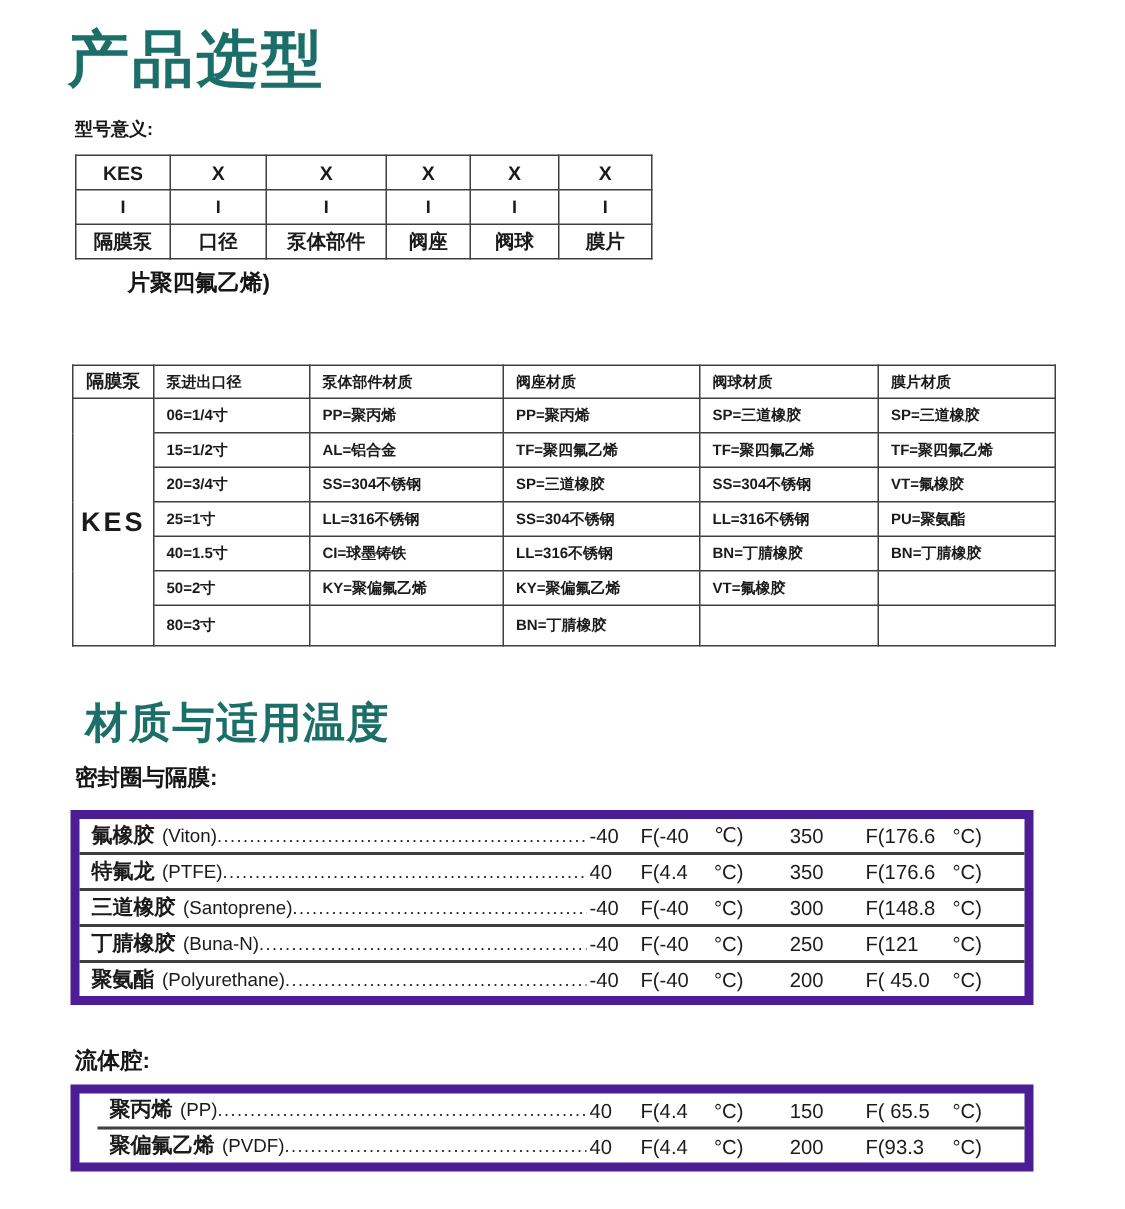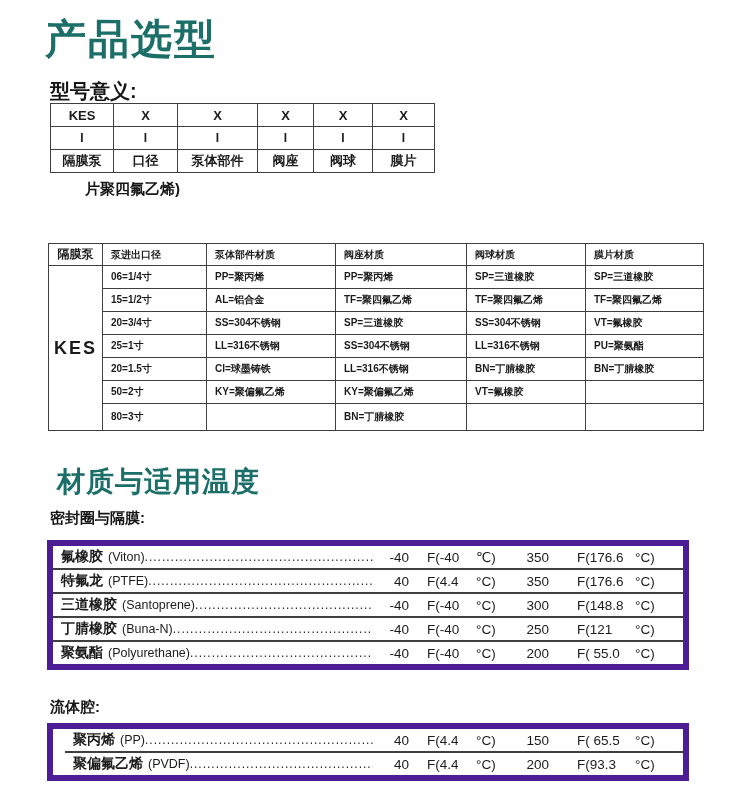--- a/index.html
+++ b/index.html
@@ -3,21 +3,21 @@
 <meta charset="utf-8">
 <style>
   html,body{margin:0;padding:0;background:#ffffff;}
   .page{
     position:relative;width:750px;height:806px;background:#ffffff;overflow:hidden;
     font-family:"Liberation Sans","DejaVu Sans",sans-serif;color:#1b1b1b;
   }
   .abs{position:absolute;}
   .h1{left:45px;top:12px;font-size:41px;font-weight:700;color:#1B6F68;letter-spacing:2px;margin:0;}
   .h2{left:57px;top:463px;font-size:28px;font-weight:700;color:#1B6F68;letter-spacing:1px;margin:0;}
-  .lbl{font-size:20px;font-weight:700;color:#161616;}
+  .lbl{font-size:12px;font-weight:700;color:#161616;}
   .lbl1{left:50px;top:78px;}
   .lbl2{left:50px;top:509px;font-size:15px;}
   .lbl3{left:50px;top:698px;font-size:15px;}
 
   table{border-collapse:collapse;table-layout:fixed;}
   td{border:1px solid #3f3f3f;overflow:hidden;white-space:nowrap;}
 
   
   .t1{left:50px;top:103px;}
   .t1 td{height:22px;text-align:center;font-size:13px;font-weight:600;padding:0;}
@@ -33,22 +33,22 @@
 
   
   .trows{left:47px;width:642px;border:6px solid #4c1d95;background:#fff;box-sizing:border-box;}
   .seals{top:540px;}
   .fluid{top:723px;padding-left:12px;}
   .trow{display:flex;align-items:center;height:22px;padding:0 8px;font-size:13.5px;border-top:2px solid #3f3f3f;}
   .trow:first-child{border-top:none;}
   .mat{font-weight:700;font-size:14px;flex:none;}
   .en{font-weight:400;font-size:12.5px;margin-left:5px;flex:none;}
   .dots{flex:1;overflow:hidden;white-space:nowrap;letter-spacing:1px;font-size:12px;margin:0 2px 0 0;color:#222;}
-  .num1{width:34px;text-align:right;flex:none;}
-  .f1{width:49px;margin-left:18px;flex:none;}
+  .num1{width:34px;flex:none;}
+  .f1{width:49px;margin-left:0;flex:none;}
   .d1{width:33px;flex:none;}
   .num2{width:40px;text-align:right;flex:none;}
   .f2{width:58px;margin-left:28px;flex:none;}
   .d2{width:40px;flex:none;}
 
   .example{left:50px;top:178px;font-size:15px;font-weight:600;line-height:22px;color:#161616;}
   .ex2{padding-left:35px;}
 </style>
 </head>
 <body>
@@ -141,21 +141,21 @@
       <td>VT=氟橡胶</td>
     </tr>
     <tr>
       <td>25=1寸</td>
       <td>LL=316不锈钢</td>
       <td>SS=304不锈钢</td>
       <td>LL=316不锈钢</td>
       <td>PU=聚氨酯</td>
     </tr>
     <tr>
-      <td>20=1.5寸</td>
+      <td>40=1.5寸</td>
       <td>CI=球墨铸铁</td>
       <td>LL=316不锈钢</td>
       <td>BN=丁腈橡胶</td>
       <td>BN=丁腈橡胶</td>
     </tr>
     <tr>
       <td>50=2寸</td>
       <td>KY=聚偏氟乙烯</td>
       <td>KY=聚偏氟乙烯</td>
       <td>VT=氟橡胶</td>
@@ -221,21 +221,21 @@
       <span class="d2">°C)</span>
     </div>
     <div class="trow">
       <span class="mat">聚氨酯</span>
       <span class="en">(Polyurethane)</span>
       <span class="dots">........................................................................................................................................................</span>
       <span class="num1">-40</span>
       <span class="f1">F(-40</span>
       <span class="d1">°C)</span>
       <span class="num2">200</span>
-      <span class="f2">F( 55.0</span>
+      <span class="f2">F( 45.0</span>
       <span class="d2">°C)</span>
     </div>
   </div>
 
   <div class="abs lbl lbl3">流体腔:</div>
 
   <div class="abs trows fluid">
     <div class="trow">
       <span class="mat">聚丙烯</span>
       <span class="en">(PP)</span>

